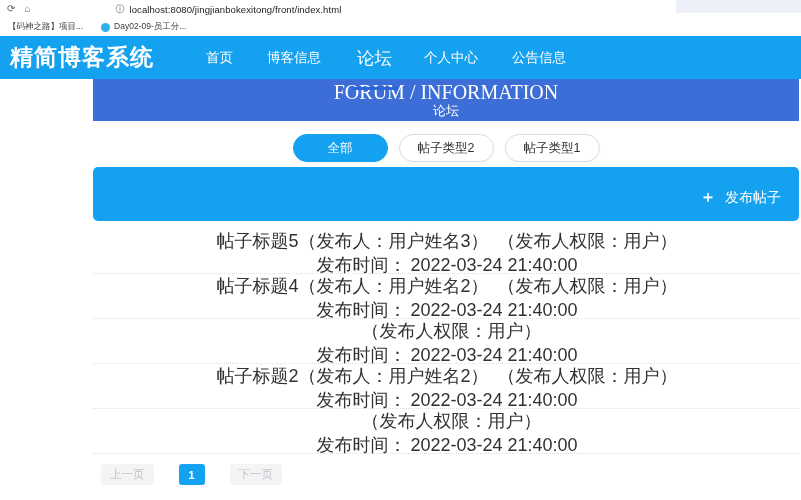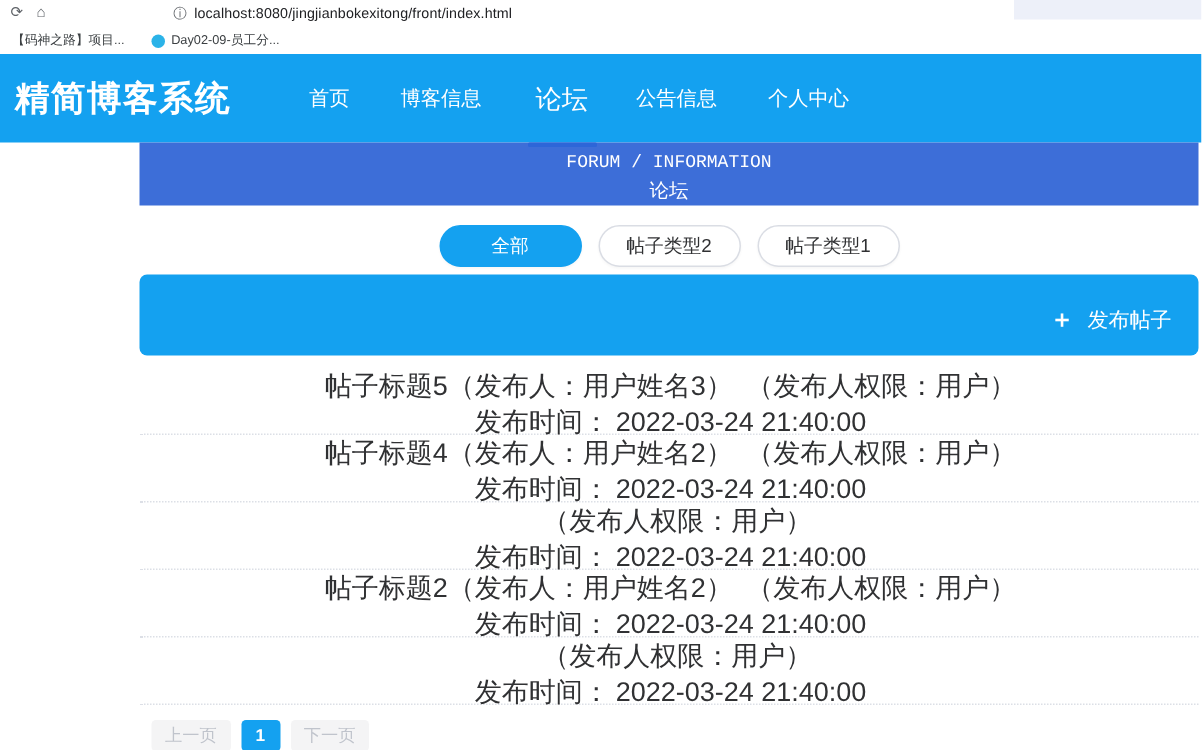--- a/index.html
+++ b/index.html
@@ -13,33 +13,33 @@
   .urlbar { display:flex; align-items:center; margin-left:76px; }
   .info-icon { font-size:9px; color:#5f6368; margin-right:5px; }
   .url-text { font-size:9.5px; color:#202124; letter-spacing:.1px; }
   .lavender { position:absolute; right:0; top:0; width:125px; height:13px; background:#edf0f9; }
   .bookmarks { height:18px; display:flex; align-items:center; padding-left:8px; gap:18px; }
   .bookmark { display:flex; align-items:center; font-size:8.5px; color:#3c4043; cursor:pointer; }
   .fav { width:9px; height:9px; border-radius:50%; background:#2bb3e8; margin-right:4px;
          display:inline-flex; align-items:center; justify-content:center; color:#fff; font-size:6px; }
 
   
-  .site-header { height:59px; background:#14a1f0; display:flex; align-items:center; }
+  .site-header { height:43px; background:#14a1f0; display:flex; align-items:center; }
   .site-title { color:#fff; font-size:23px; font-weight:bold; margin-left:10px; letter-spacing:1px; }
   .nav { display:flex; align-items:center; margin-left:50px; }
   .nav-item { color:#fff; font-size:13.5px; margin-right:30px; cursor:pointer; position:relative;
               padding:6px 2px; white-space:nowrap;text-align:center; }
   .nav-item.active { font-size:17.5px; margin-left:2px; margin-right:28px; }
   .nav-item.active .underline { position:absolute; left:50%; transform:translateX(-50%);
               bottom:-14px; width:46px; height:3px; background:#2d66d8; border-radius:1px; }
 
   
   .page { width:706px; margin-left:93px; }
   .banner { height:42px; background:#3d6ed8; color:#fff; text-align:center; padding-top:3px; }
-  .banner-en { font-family:Liberation Mono, monospace; font-size:12px; line-height:20px; }
+  .banner-en { font-family:Liberation Serif, serif; font-size:20px; line-height:20px; }
   .banner-zh { font-size:13px; line-height:17px; }
 
   .filters { margin-top:13px; display:flex; justify-content:center; gap:11px; }
   .filter { height:28px; min-width:95px; padding:4px 18px; border-radius:15px; background:#fff;
             border:1px solid #dadde4; font-size:12.5px; color:#303133; cursor:pointer;
             display:flex; align-items:center; justify-content:center; box-shadow:0 1px 2px rgba(0,0,0,.04); }
   .filter.active { background:#14a1f0; border-color:#14a1f0; color:#fff; }
 
   .action-bar { margin-top:5px; height:54px; background:#14a1f0; border-radius:5px; position:relative; }
   .publish-btn { position:absolute; right:18px; bottom:13px; color:#fff; font-size:14px;
@@ -48,21 +48,21 @@
 
   .post-list { margin-top:8px; }
   .post-row { height:45px; display:flex; align-items:center; justify-content:space-between;
               border-bottom:1px dotted #dcdfe6; font-size:18px; color:#303133; cursor:pointer;
               padding:0 10px 0 12px;flex-direction:column; }
   .post-left { display:flex; align-items:center; }
   .post-perm { margin-left:9px; }
   .post-time { display:flex; align-items:center; }
   .post-time .tv { margin-left:4px; }
 
-  .pagination { margin-top:10px; display:flex; align-items:center; gap:7px; padding-left:8px; }
+  .pagination { margin-top:10px; display:flex; align-items:center; gap:25px; padding-left:8px; }
   .pg-btn { height:21px; padding:0 9px; font-size:11.5px; border:none; border-radius:3px;
             background:#f4f4f5; color:#c0c4cc; cursor:pointer; display:flex; align-items:center; }
   .pg-btn.current { background:#14a1f0; color:#fff; min-width:26px; justify-content:center; font-weight:bold; }
 </style>
 </head>
 <body>
 
 <div class="chrome">
   <div class="toolbar">
     <span class="tb-icon">⟳</span>
@@ -86,22 +86,22 @@
 
 <div class="site-header">
   <div class="site-title">精简博客系统</div>
   <div class="nav">
     <div class="nav-item">首页</div>
     <div class="nav-item">博客信息</div>
     <div class="nav-item active">
       <span>论坛</span>
       <span class="underline"></span>
     </div>
+    <div class="nav-item">个人中心</div>
     <div class="nav-item">公告信息</div>
-    <div class="nav-item">个人中心</div>
   </div>
 </div>
 
 <div class="page">
 
   <div class="banner">
     <div class="banner-en">FORUM / INFORMATION</div>
     <div class="banner-zh">论坛</div>
   </div>
 

